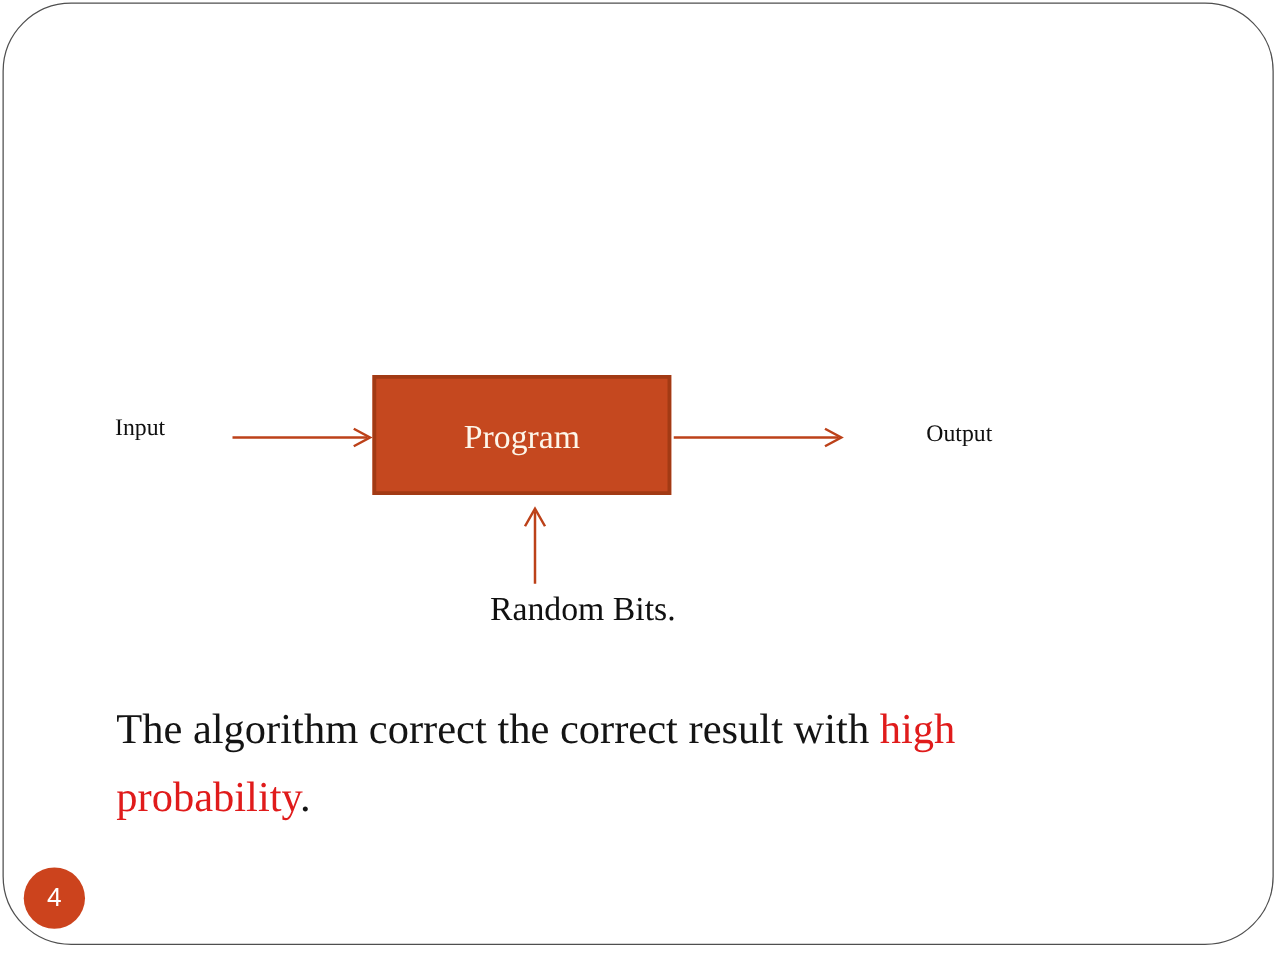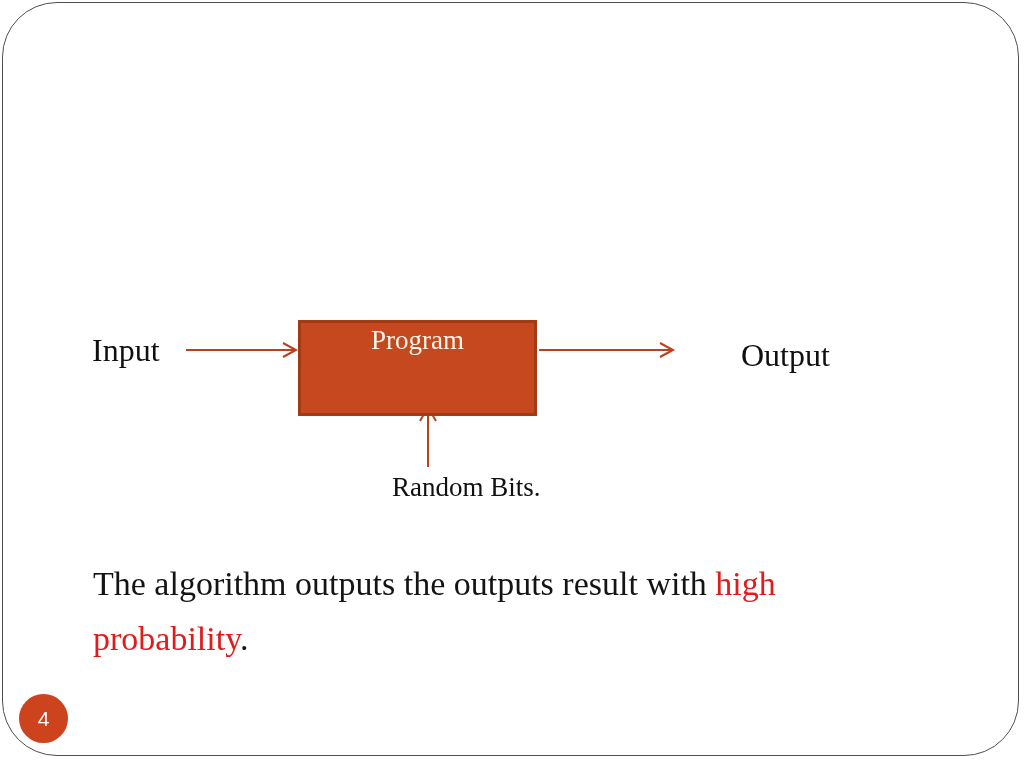--- a/index.html
+++ b/index.html
@@ -36,37 +36,38 @@
     font-size: 46px;
     font-weight: 400;
     letter-spacing: -0.5px;
     color: var(--title_gray, #6a6663);
     white-space: nowrap;
   }
   
   .program-box {
     position: absolute;
     left: 298px;
-    top: 320px;
+    top: 300px;
     width: 233px;
     height: 90px;
     background: var(--accent, #c5481f);
     border: 3px solid var(--box_border, #a23a14);
     display: flex;
+    align-items: center;
     justify-content: center;
   }
   .program-box .box-label {
     color: #fdf6ea;
     font-size: 27px;
     padding-top: 2px;
   }
   .diagram-label {
     position: absolute;
     color: #101010;
-    font-size: 32px;
+    font-size: 19px;
     white-space: nowrap;
   }
   .label-input  { left: 92px;  top: 332px; }
   .label-output { left: 741px; top: 337px; }
   .label-random { left: 392px; top: 472px; font-size: 27px; }
   .arrows {
     position: absolute;
     left: 0;
     top: 0;
     pointer-events: none;
@@ -131,21 +132,21 @@
     <span class="box-label">Program</span>
   </div>
 
   <div class="diagram-label label-input">Input</div>
 
   <div class="diagram-label label-output">Output</div>
 
   <div class="diagram-label label-random">Random Bits.</div>
 
   <div class="body-text">
-    <span>The algorithm outputs the outputs result with </span><span class="hl">high</span><br>
+    <span>The algorithm correct the correct result with </span><span class="hl">high</span><br>
     <span class="hl">probability</span><span>.</span>
   </div>
 
   <div class="page-badge">
     <span>4</span>
   </div>
 
 </div>
 
 </body></html>

